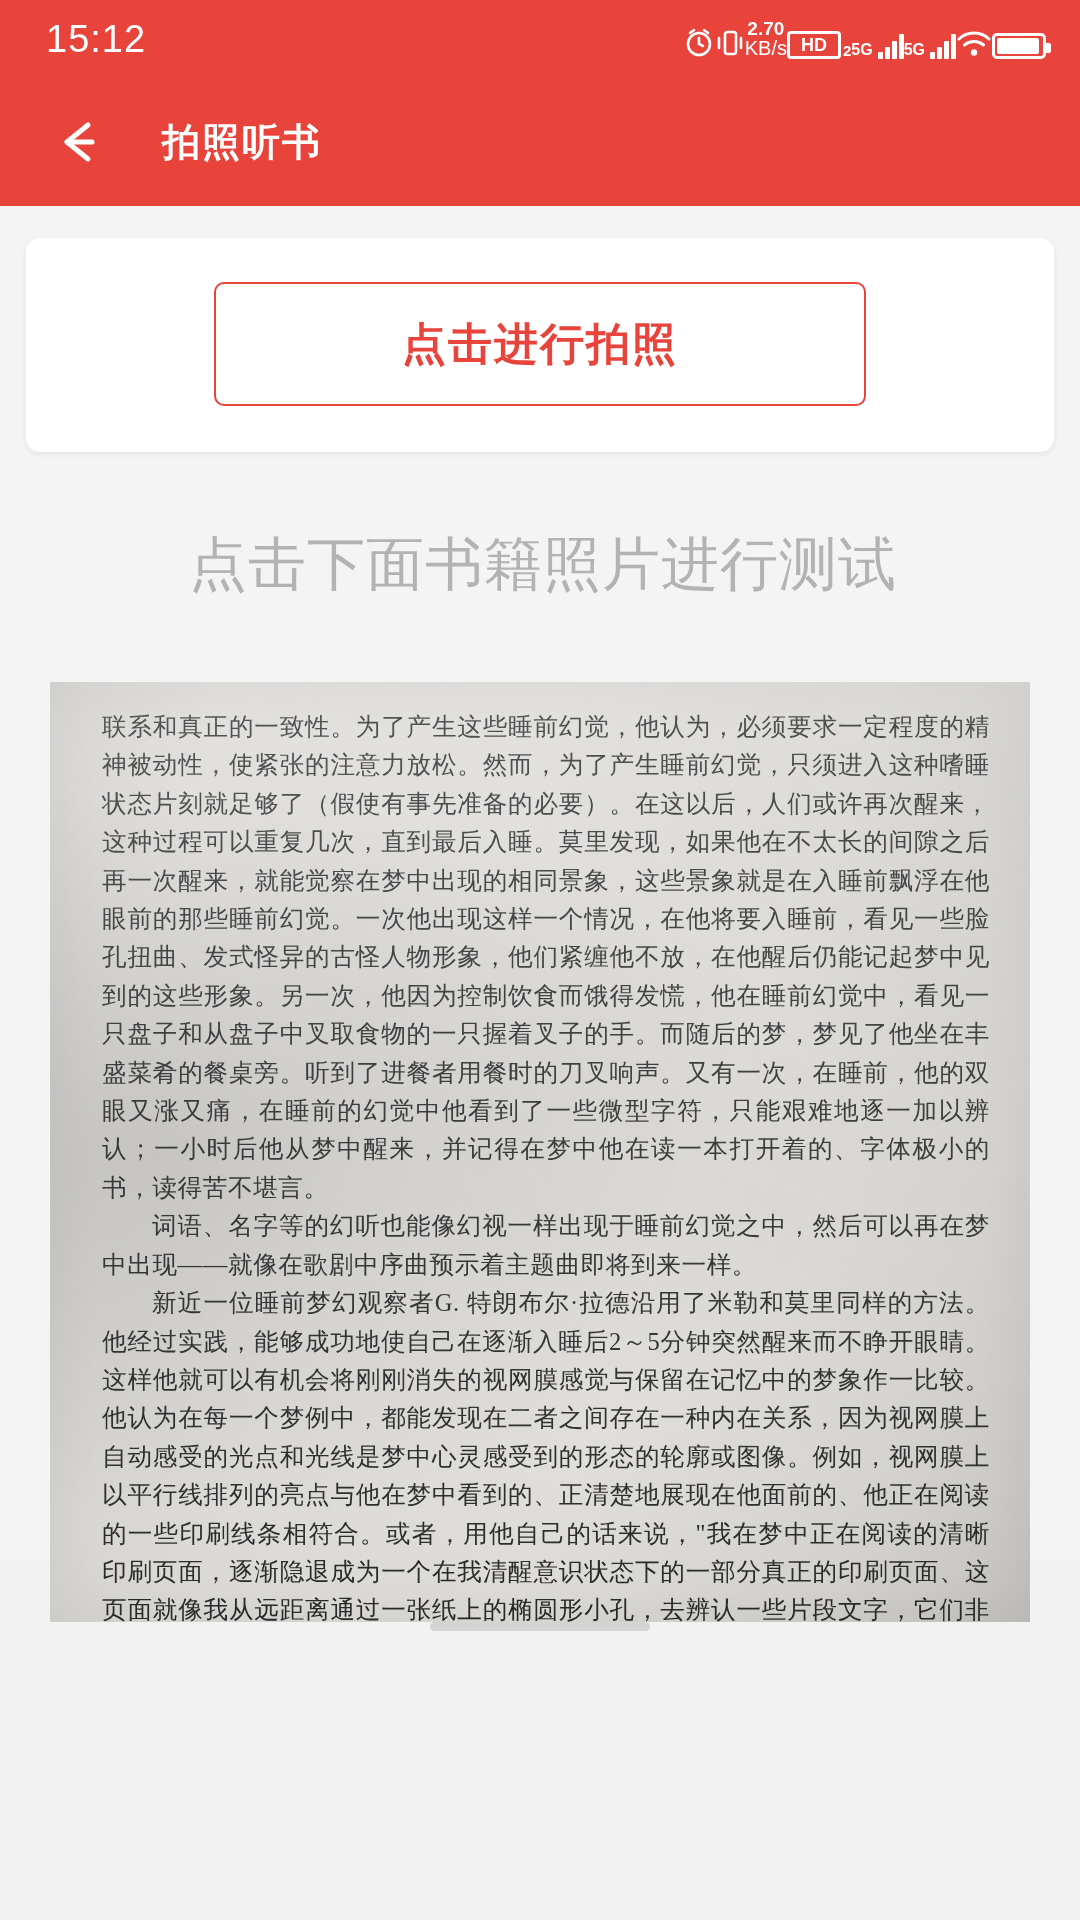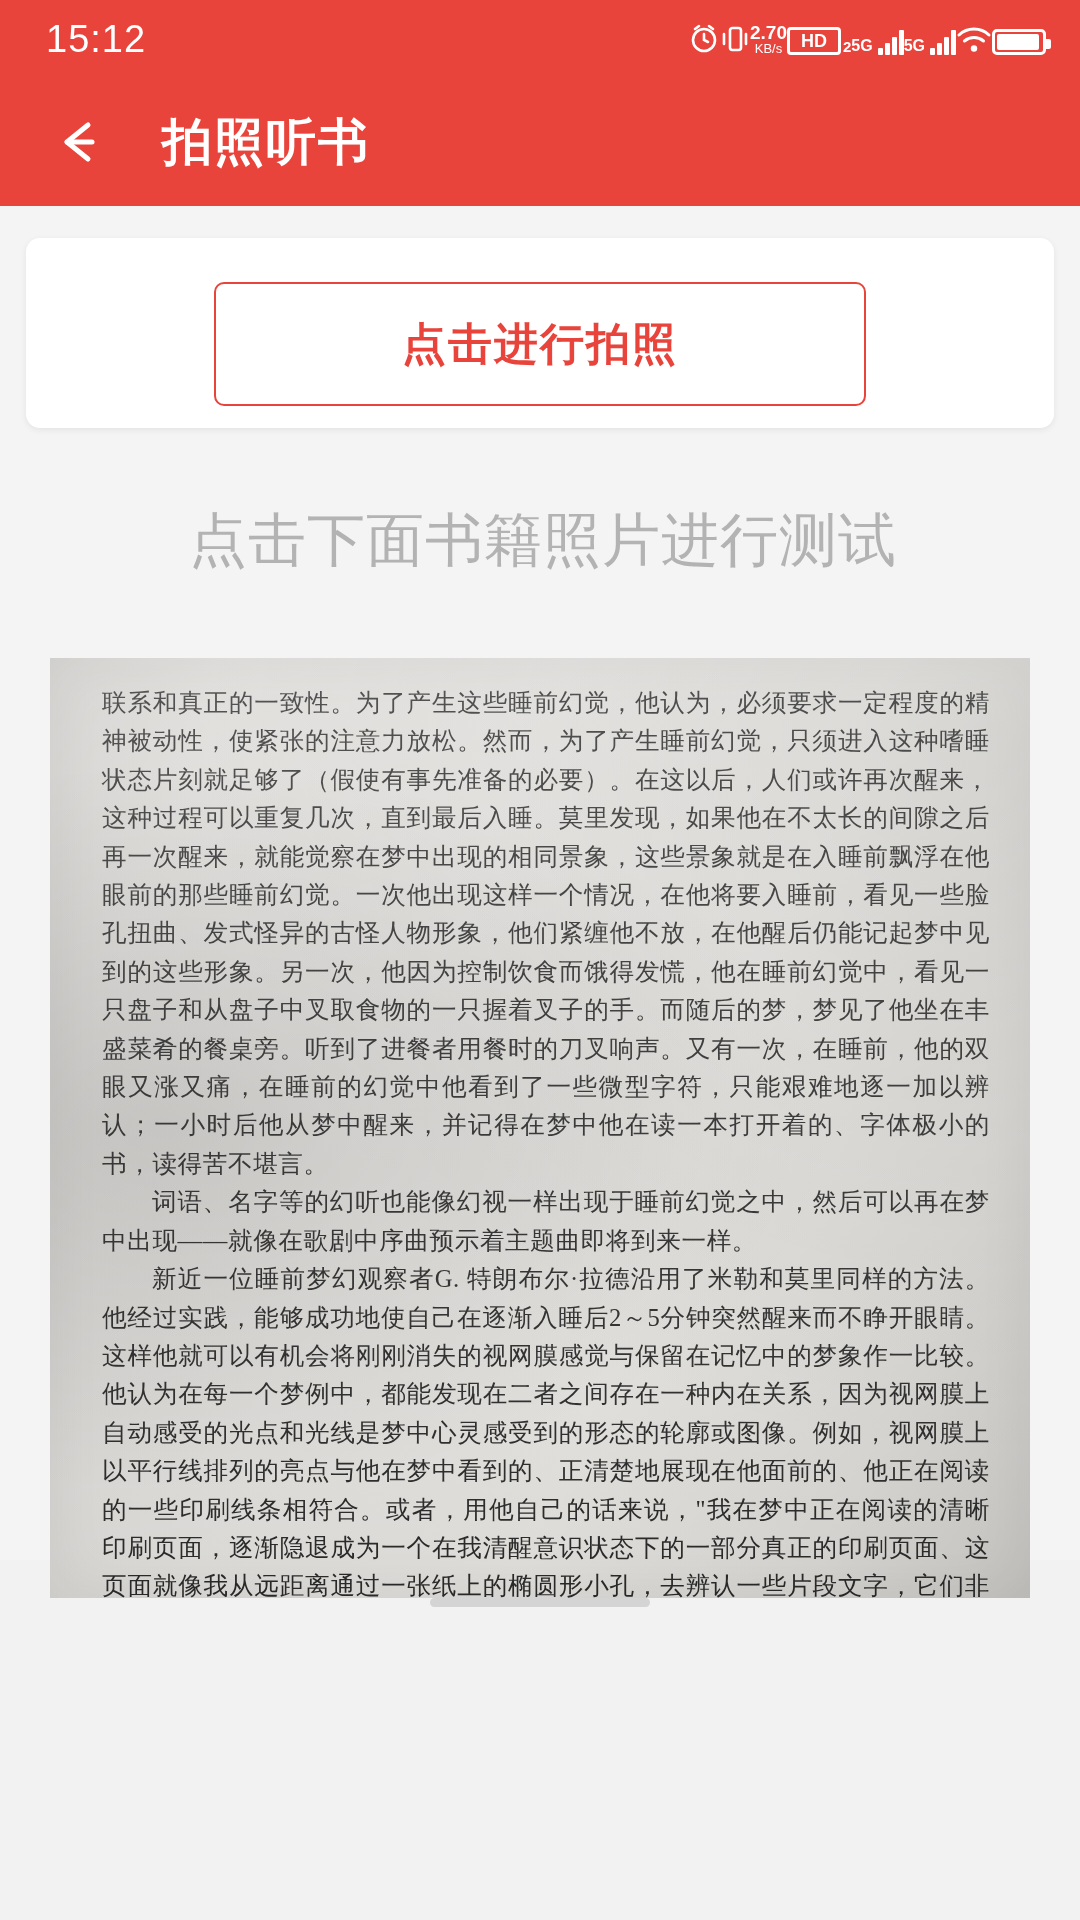--- a/index.html
+++ b/index.html
@@ -41,21 +41,21 @@
   }
   .si { display: flex; align-items: center; justify-content: center; }
   .net-speed {
     display: flex;
     flex-direction: column;
     align-items: center;
     line-height: 1.02;
     font-size: 19px;
     font-weight: 700;
   }
-  .net-speed .u { font-size: 13px; font-weight: 400; }
+  .net-speed .u { font-size: 20px; font-weight: 400; }
   .hd-badge {
     display: flex;
     align-items: flex-end;
     gap: 2px;
     font-size: 22px;
     font-weight: 700;
   }
   .hd-badge .hd {
     border: 3px solid #fff;
     border-radius: 4px;
@@ -105,33 +105,33 @@
   }
   .back-arrow {
     width: 62px; height: 62px;
     position: relative;
     cursor: pointer;
     flex: 0 0 auto;
   }
   .back-arrow svg { display: block; }
   .appbar-title {
     color: #ffffff;
-    font-size: 50px;
+    font-size: 38px;
     font-weight: 700;
     margin-left: 52px;
     letter-spacing: 2px;
   }
 
   
   .card {
     margin: 32px 26px 0 26px;
     background: #ffffff;
     border-radius: 14px;
     box-shadow: 0 2px 6px rgba(0,0,0,0.07);
-    padding: 44px 0 22px 0;
+    padding: 44px 0 46px 0;
     display: flex;
     justify-content: center;
     flex: 0 0 auto;
     text-align: right;
   }
   .capture-btn {
     width: 652px;
     height: 124px;
     border: 2px solid #e8443c;
     border-radius: 10px;

